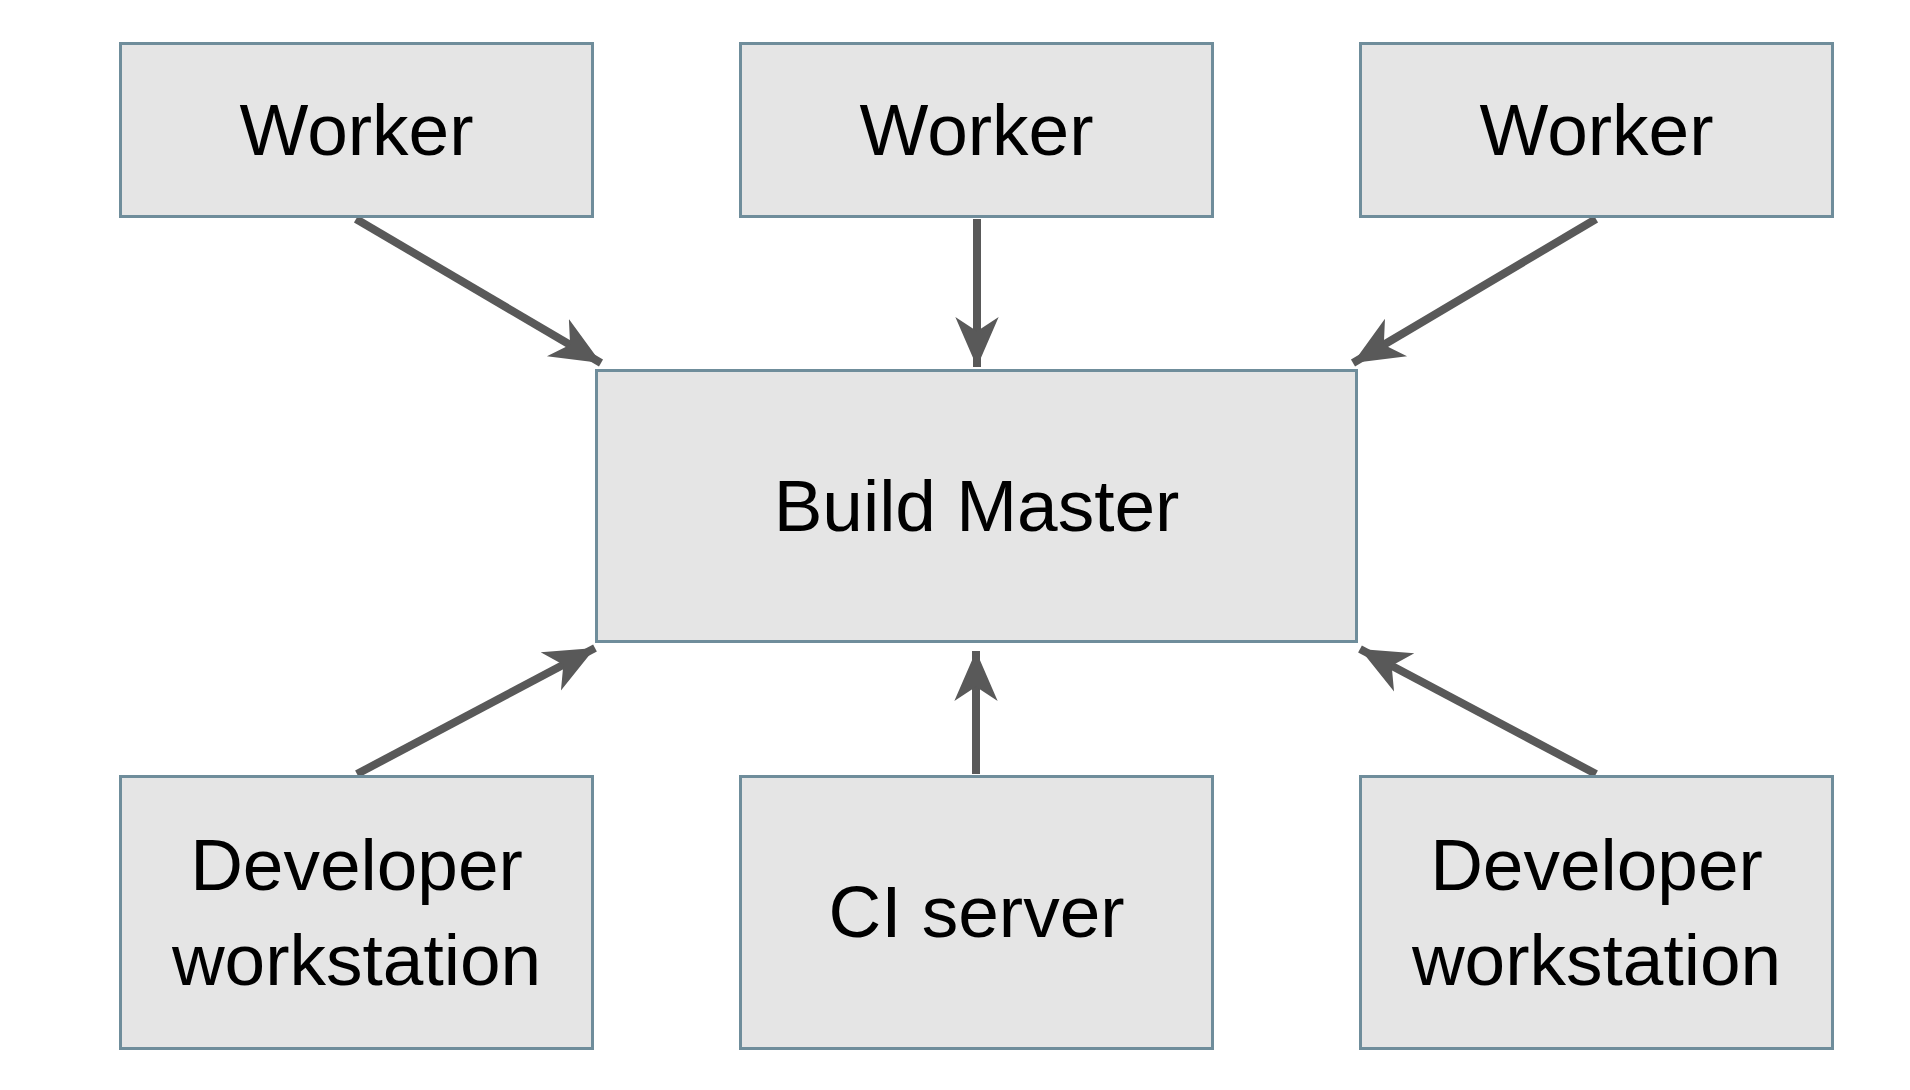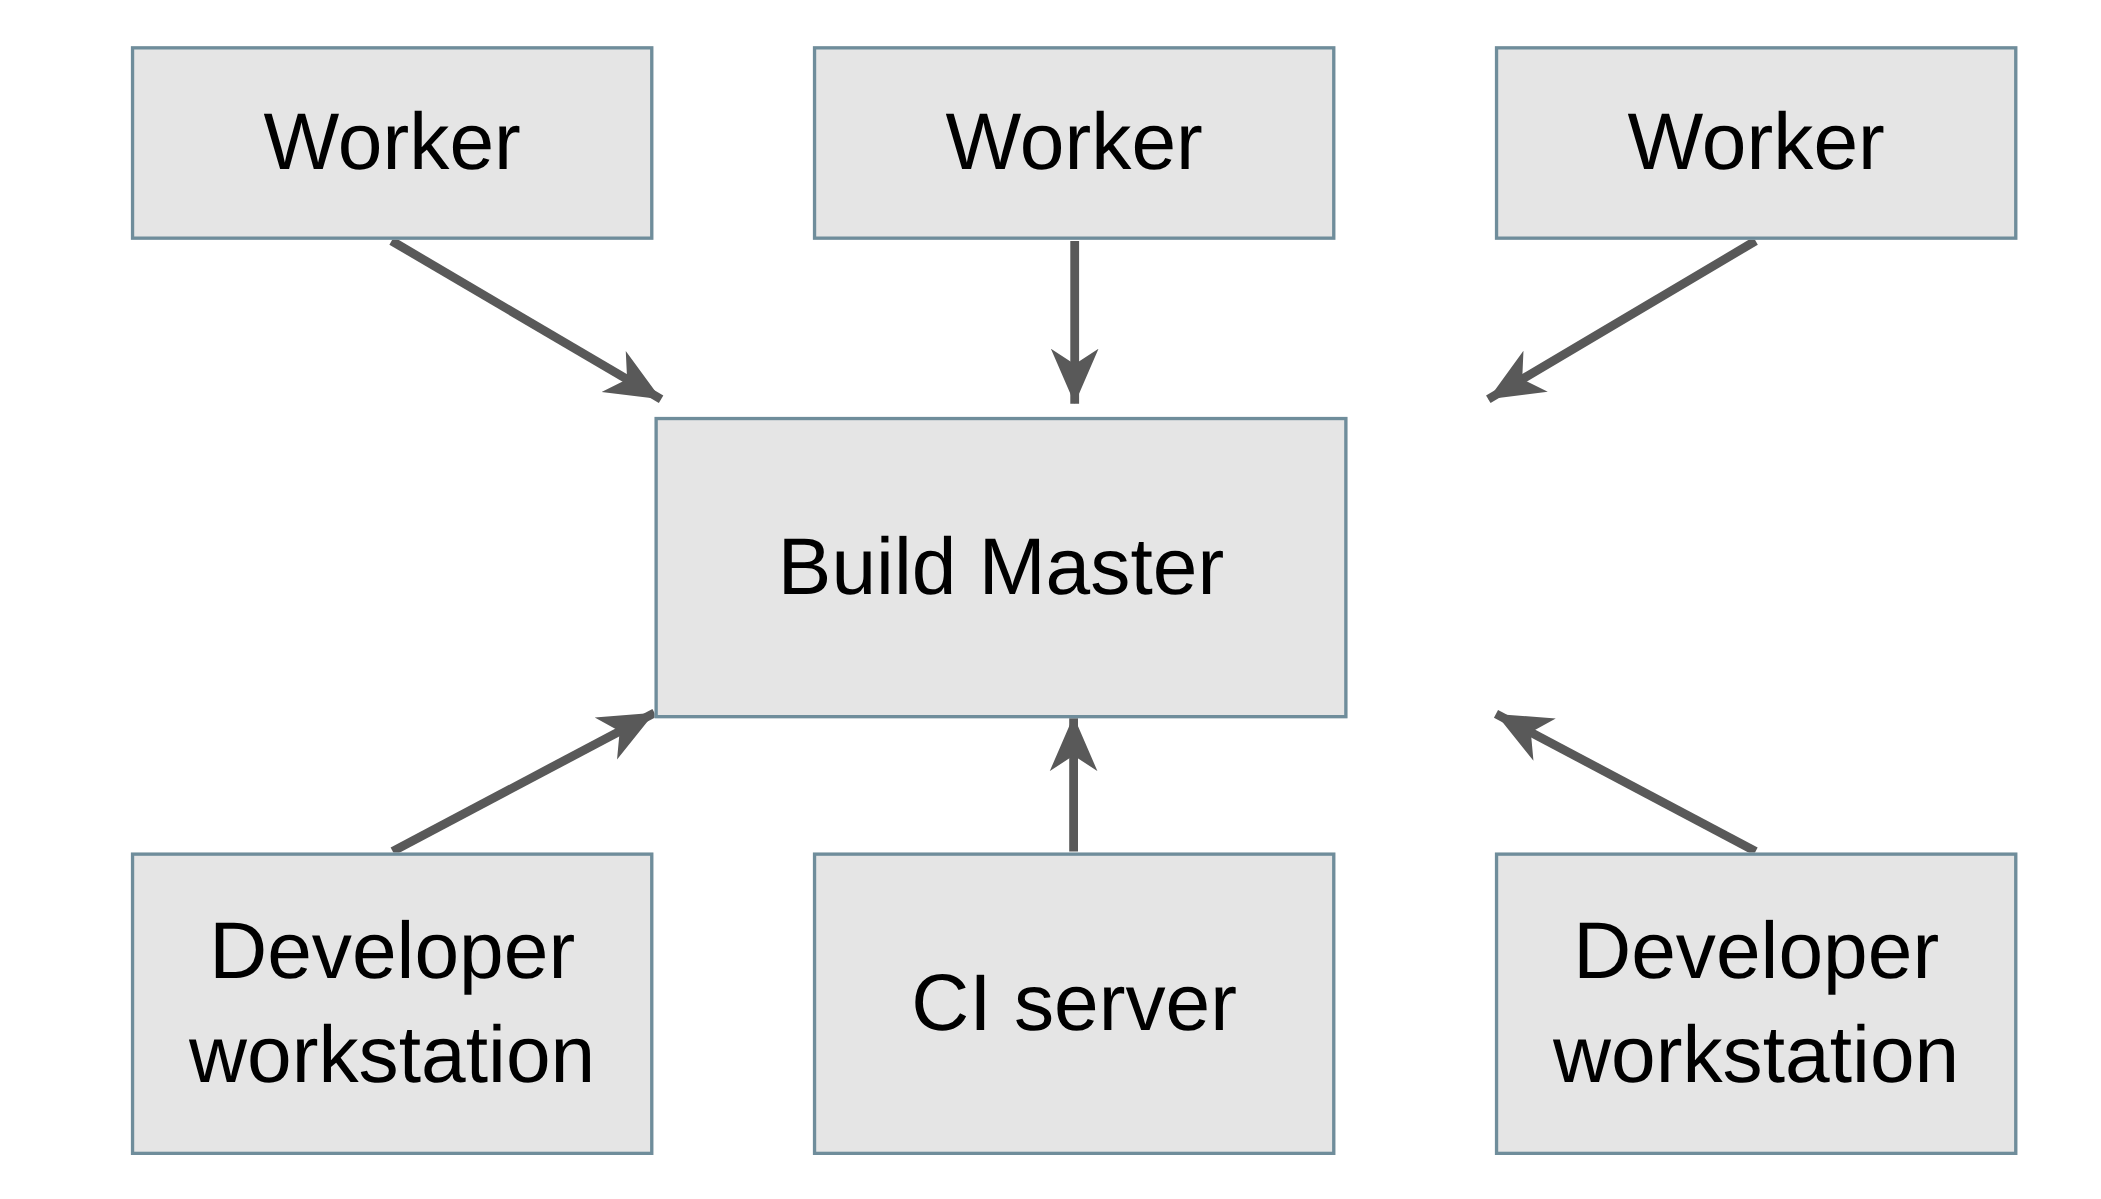--- a/index.html
+++ b/index.html
@@ -25,21 +25,21 @@
     justify-content: center;
     text-align: center;
     color: #000000;
     font-size: 73px;
     line-height: 1.3;
     padding: 0 18px;
   }
   .n-worker1 { left: 119px; top: 42px;  width: 475px; height: 176px; }
   .n-worker2 { left: 739px; top: 42px;  width: 475px; height: 176px; }
   .n-worker3 { left: 1359px; top: 42px; width: 475px; height: 176px; }
-  .n-build   { left: 595px; top: 379px; width: 630px; height: 274px; }
+  .n-build   { left: 595px; top: 369px; width: 763px; height: 274px; }
   .n-devl    { left: 119px; top: 775px; width: 475px; height: 275px; }
   .n-ci      { left: 739px; top: 775px; width: 475px; height: 275px; }
   .n-devr    { left: 1359px; top: 775px; width: 475px; height: 275px; }
   .arrows {
     position: absolute;
     left: 0; top: 0;
     width: 1910px;
     height: 1090px;
     pointer-events: none;
   }

